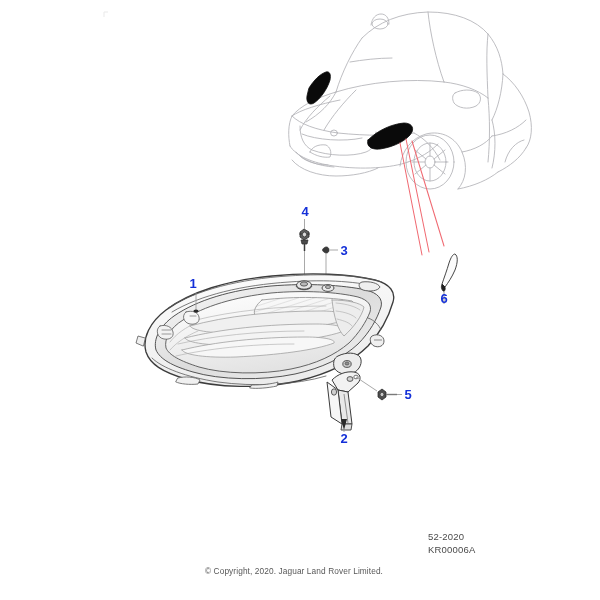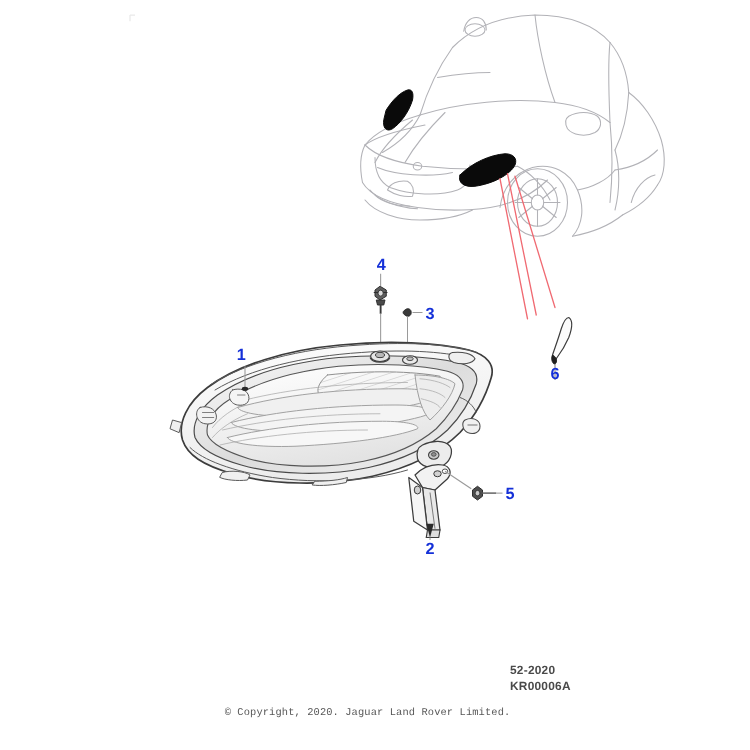--- a/index.html
+++ b/index.html
@@ -25,39 +25,37 @@
   .svg-stage {
     position: absolute;
     left: 0;
     top: 0;
     width: 600px;
     height: 600px;
     display: block;
   }
   .footer-block {
     position: absolute;
-    left: 408px;
+    left: 428px;
     top: 530px;
     font-size: 9.5px;
     line-height: 13px;
     color: #4a4a4a;
     letter-spacing: 0.2px;
     white-space: nowrap;
-    font-weight: bold;
   }
   .copyright-line {
     position: absolute;
     left: 0;
     top: 566px;
     width: 588px;
     text-align: center;
     font-size: 8.3px;
     color: #585858;
     letter-spacing: 0.1px;
-    font-family: Liberation Mono, monospace;
   }
   .callout-text {
     font-family: "Liberation Sans", sans-serif;
     font-size: 13px;
     font-weight: bold;
     fill: #1430d8;
   }
 </style>
 </head>
 <body>

